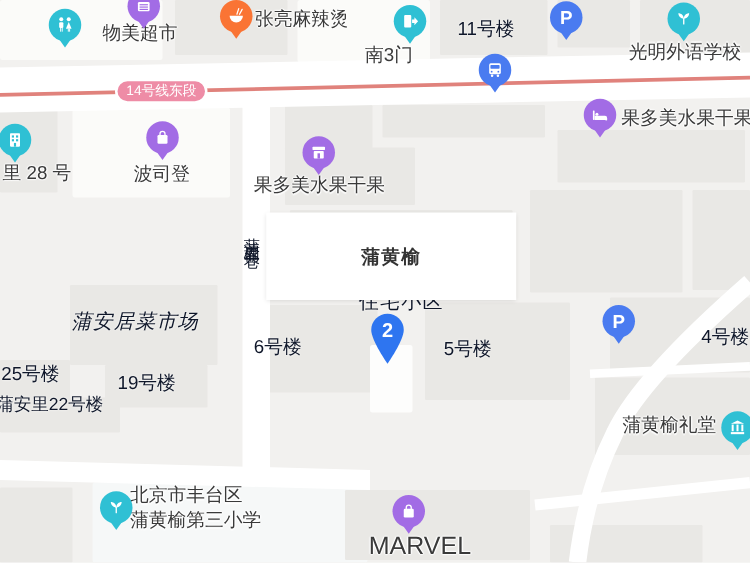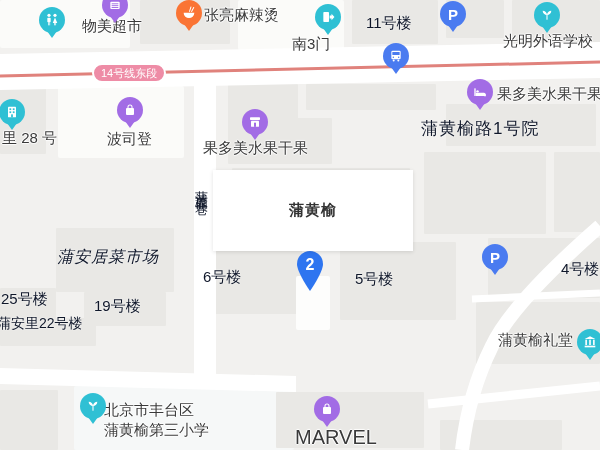--- a/index.html
+++ b/index.html
@@ -23,21 +23,21 @@
     border:5px solid transparent;border-top:7px solid;}
   .pin.teal{background:#2fc0d4;}.pin.teal::after{border-top-color:#2fc0d4;}
   .pin.purple{background:#a26ce5;}.pin.purple::after{border-top-color:#a26ce5;}
   .pin.orange{background:#fa7434;}.pin.orange::after{border-top-color:#fa7434;}
   .pin.blue{background:#4a7bf0;}.pin.blue::after{border-top-color:#4a7bf0;}
   .pin svg{width:16px;height:16px;display:block;}
   .p-letter{color:#fff;font-size:15px;font-weight:bold;}
   .metro-badge{position:absolute;left:92px;top:63px;z-index:16;background:#ee8ca6;color:#fff;
     border:2px solid #fff;border-radius:10px;font-size:11px;line-height:14px;padding:1px 7px;
     white-space:nowrap;}
-  .popup{position:absolute;left:213px;top:170px;width:200px;height:81px;background:#fff;z-index:30;
+  .popup{position:absolute;left:213px;top:170px;width:200px;height:70px;background:#fff;z-index:30;
     box-shadow:0 1px 4px rgba(0,0,0,0.12);display:flex;align-items:center;justify-content:center;}
   .popup-title{font-size:15px;font-weight:bold;color:#333;letter-spacing:1px;}
   .marker2{position:absolute;left:295px;top:250px;z-index:26;}
 </style>
 </head>
 <body>
 
 <div class="map">
 
   <div class="bld-light" style="left:0;top:0;width:130px;height:48px;"></div>
@@ -75,21 +75,20 @@
     <polygon points="0,368 296,376 296,392 0,384" fill="#ffffff"></polygon>
     <path d="M600,226 C552,268 508,312 492,346 C476,378 466,416 462,450" stroke="#ffffff" stroke-width="14" fill="none"></path>
     <path d="M428,404 L600,386" stroke="#ffffff" stroke-width="9" fill="none"></path>
     <path d="M472,299 L600,293" stroke="#ffffff" stroke-width="7" fill="none"></path>
     <line x1="0" y1="76" x2="600" y2="62" stroke="#e0827c" stroke-width="3"></line>
   </svg>
 
   <div class="metro-badge">14号线东段</div>
 
   <div class="area-label" style="left:366px;top:14px;">11号楼</div>
-  <div class="area-label huge" style="left:421px;top:117px;">蒲黄榆路1号院</div>
   <div class="area-label big" style="left:287px;top:231px;">住宅小区</div>
   <div class="area-label big" style="left:57px;top:247px;font-style:italic;">蒲安居菜市场</div>
   <div class="area-label" style="left:203px;top:268px;">6号楼</div>
   <div class="area-label" style="left:355px;top:270px;">5号楼</div>
   <div class="area-label" style="left:561px;top:260px;">4号楼</div>
   <div class="area-label" style="left:94px;top:297px;text-align:center;">19号楼</div>
   <div class="area-label" style="left:1px;top:290px;">25号楼</div>
   <div class="area-label" style="left:-3px;top:315px;font-size:14px;">蒲安里22号楼</div>
   <div class="area-label vertical" style="left:192px;top:180px;">蒲黄榆二巷</div>
 
@@ -205,21 +204,21 @@
 
   <div class="poi-label" style="left:82px;top:17px;">物美超市</div>
   <div class="poi-label" style="left:204px;top:6px;">张亮麻辣烫</div>
   <div class="poi-label" style="left:292px;top:35px;">南3门</div>
   <div class="poi-label" style="left:503px;top:32px;">光明外语学校</div>
   <div class="poi-label" style="left:497px;top:85px;">果多美水果干果</div>
   <div class="poi-label" style="left:2px;top:129px;">里 28 号</div>
   <div class="poi-label" style="left:107px;top:130px;">波司登</div>
   <div class="poi-label" style="left:203px;top:139px;">果多美水果干果</div>
   <div class="poi-label" style="left:498px;top:331px;">蒲黄榆礼堂</div>
-  <div class="poi-label two-line" style="left:104px;top:387px;margin-top:13px;">
+  <div class="poi-label two-line" style="left:104px;top:387px;">
     <div>北京市丰台区</div>
     <div>蒲黄榆第三小学</div>
   </div>
   <div class="poi-label" style="left:295px;top:426px;font-size:20px;text-align:center;">MARVEL</div>
 
   <div class="popup">
     <span class="popup-title">蒲黄榆</span>
   </div>
 
   <svg class="marker2" width="30" height="42" viewBox="0 0 30 42">

